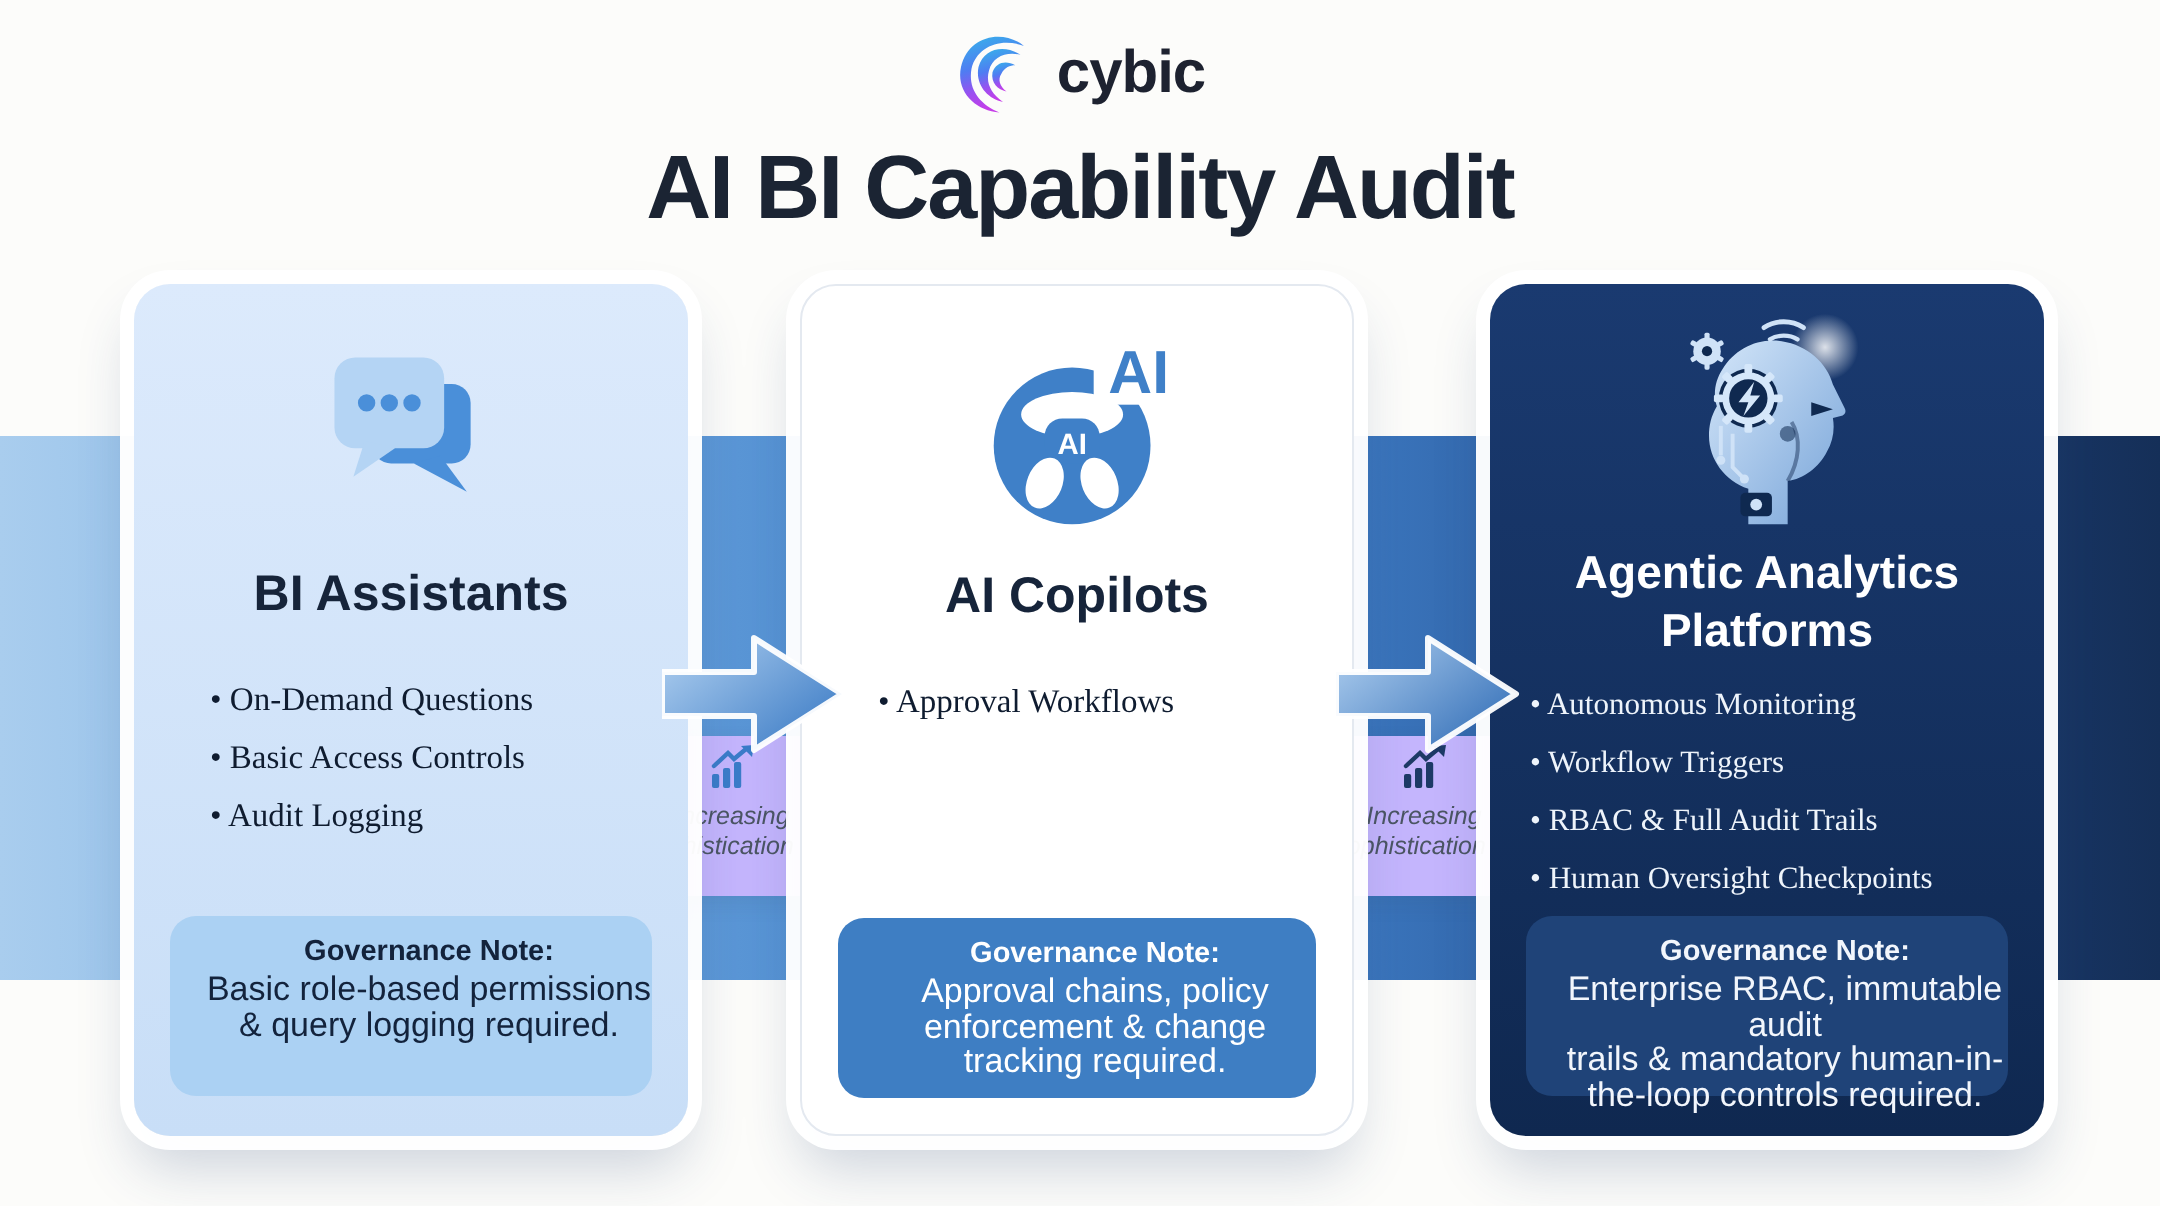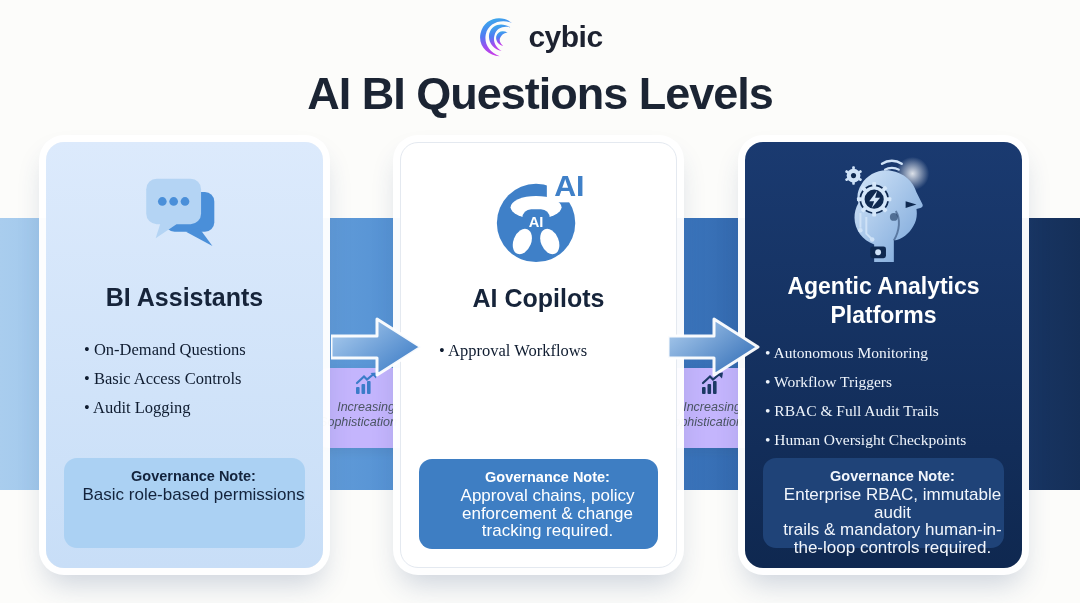--- a/index.html
+++ b/index.html
@@ -21,21 +21,21 @@
   
   .band { position:absolute; left:0; top:218px; width:1080px; height:272px; z-index:0;
     background:linear-gradient(90deg,
       #a9cdee 0%, #8fbde8 14%, #5f9ad8 31%, #4a89cf 44%, #4182c9 55%,
       #3a74bb 64%, #2c5c9e 75%, #1d4077 86%, #152f58 100%); }
 
   
   .card { position:absolute; top:142px; width:277px; height:426px; border-radius:18px;
     z-index:2; display:flex; flex-direction:column; align-items:center;
     box-shadow:0 0 0 7px rgba(255,255,255,0.97), 0 16px 28px rgba(40,70,120,0.22); }
-  .card1 { left:46px;  background:linear-gradient(180deg,#dceafc,#c8def7); }
+  .card1 { left:67px;  background:linear-gradient(180deg,#dceafc,#c8def7); }
   .card2 { left:400px; background:#ffffff; border:1px solid #e4e9f0; }
   .card3 { left:745px; background:linear-gradient(180deg,#1a3a70,#0f2850); }
 
   .card-icon { margin-top:20px; height:112px; display:flex; align-items:center; justify-content:center; }
   .card3 .card-icon { margin-top:10px; height:116px; }
 
   .card-title { margin-top:8px; font-size:25px; font-weight:800; color:#16243a;
     text-align:center; line-height:1.25; }
   .card3 .card-title { color:#ffffff; font-size:23px; width:230px; margin-top:4px; }
 
@@ -82,21 +82,21 @@
           <stop offset="0.75" stop-color="#9b4ff0"></stop>
           <stop offset="1" stop-color="#c53ee8"></stop>
         </linearGradient>
       </defs>
       <path d="M40,8 C28,-2 8,2 4,20 C1,34 12,45 26,46 C14,41 8,32 10,21 C13,8 27,3 40,8 Z" fill="url(#lgw)"></path>
       <path d="M38,13 C29,7 17,9 14,20 C12,30 19,38 28,40 C21,35 18,29 20,22 C22,14 30,11 38,13 Z" fill="url(#lgw)"></path>
       <path d="M35,19 C30,16 24,17 22,23 C21,29 25,33 30,34 C26,31 25,27 27,24 C29,20 32,19 35,19 Z" fill="url(#lgw)"></path>
     </svg>
     <span class="logo-text">cybic</span>
   </div>
-  <h1 class="page-title">AI BI Questions Levels</h1>
+  <h1 class="page-title">AI BI Capability Audit</h1>
 
   <div class="band"></div>
 
   <div class="panel panel-1">
     <svg class="trend-blue" viewBox="0 0 26 24">
       <rect x="3" y="15" width="3.6" height="7" rx="1" stroke="none"></rect>
       <rect x="8.5" y="12" width="3.6" height="10" rx="1" stroke="none"></rect>
       <rect x="14" y="9" width="3.6" height="13" rx="1" stroke="none"></rect>
       <path d="M4,11 L11,4.5 L14,7.5 L20,2.5" fill="none" stroke-width="2.2" stroke-linecap="round"></path>
       <polygon points="17.5,1 24,0.5 23,6.5" stroke="none"></polygon>
@@ -130,20 +130,21 @@
     </div>
     <h2 class="card-title">BI Assistants</h2>
     <ul class="bullets">
       <li>On-Demand Questions</li>
       <li>Basic Access Controls</li>
       <li>Audit Logging</li>
     </ul>
     <div class="note note1">
       <div class="note-heading">Governance Note:</div>
       <div class="note-line">Basic role-based permissions</div>
+      <div class="note-line">&amp; query logging required.</div>
     </div>
   </section>
 
   <section class="card card2">
     <div class="card-icon">
       <svg viewBox="0 0 110 100" width="108" height="98">
         <circle cx="52" cy="54" r="40" fill="#3f80c8"></circle>
         <ellipse cx="52" cy="38" rx="26" ry="11.5" fill="#ffffff"></ellipse>
         <rect x="38" y="40" width="28" height="23" rx="9" fill="#3f80c8"></rect>
         <ellipse cx="38" cy="73" rx="9" ry="13.5" fill="#ffffff" transform="rotate(22 38 73)"></ellipse>

